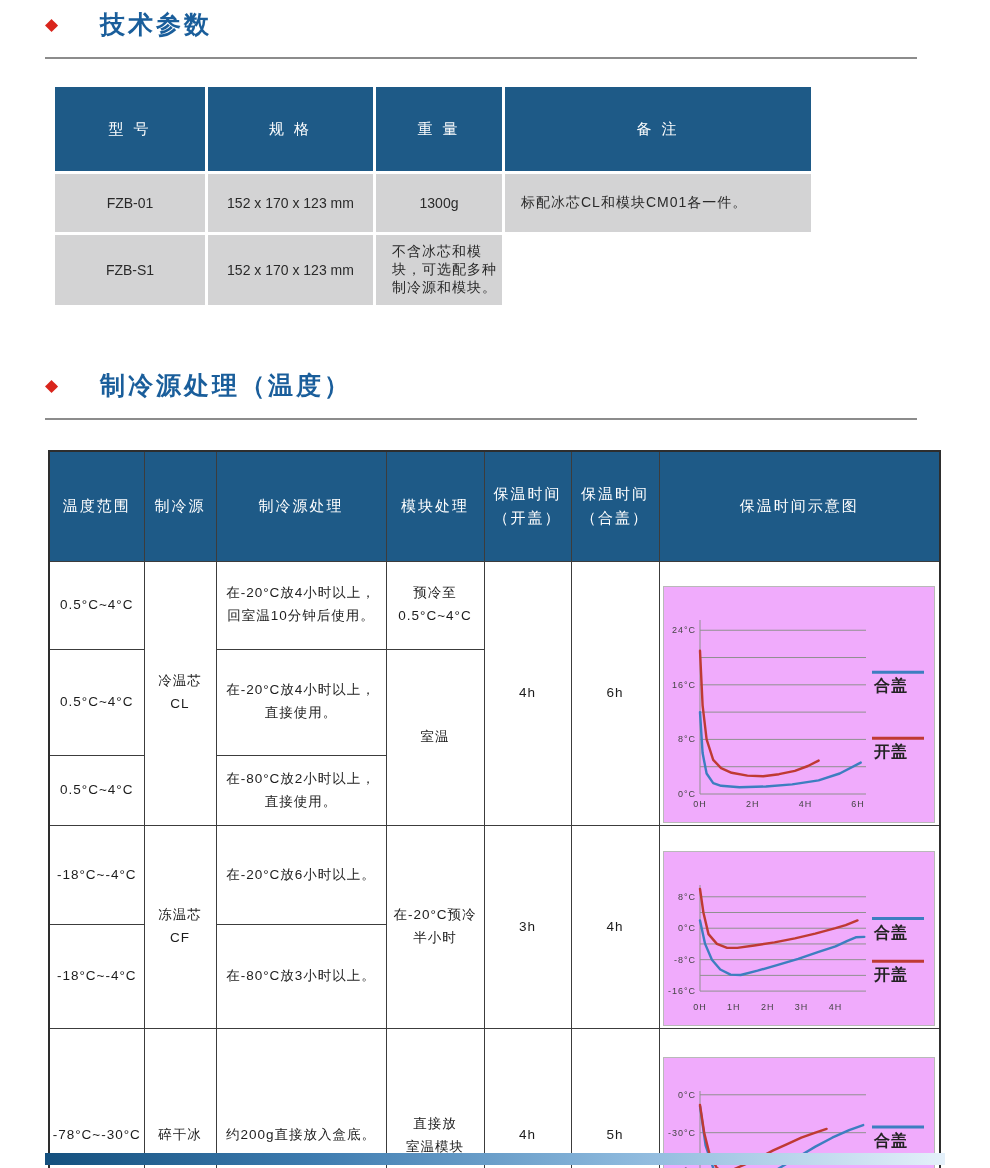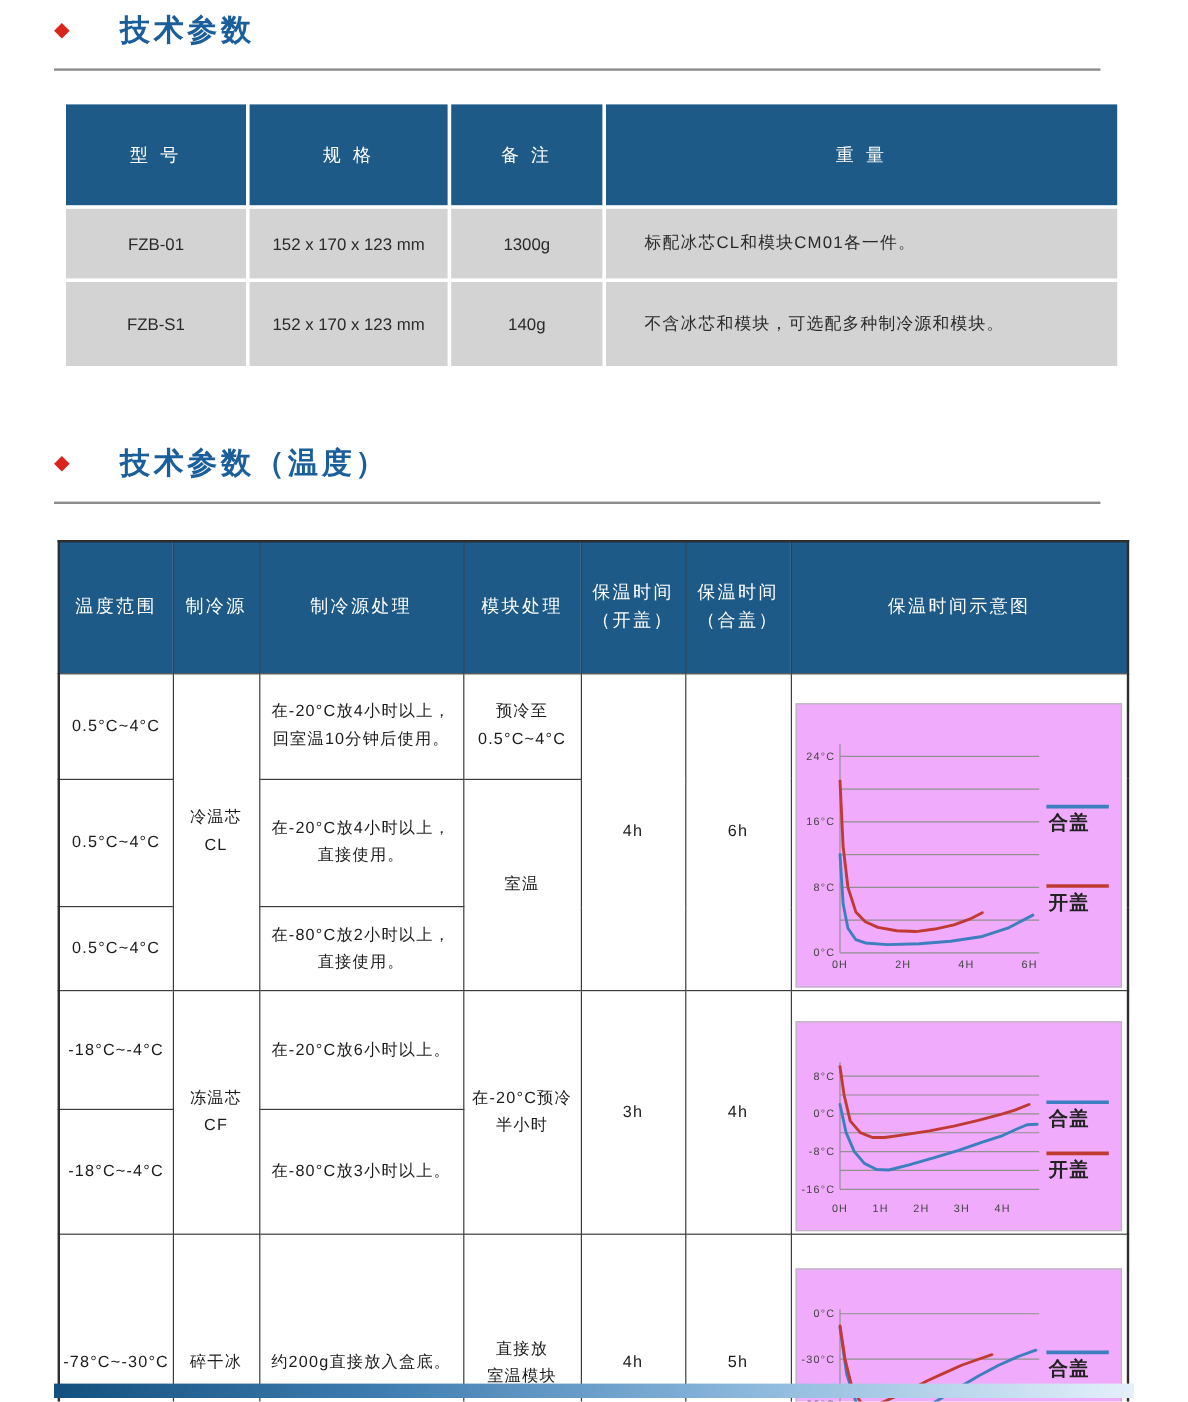--- a/index.html
+++ b/index.html
@@ -6,26 +6,26 @@
   body { background:#fff; font-family:"Liberation Sans", sans-serif; }
   .page { position:relative; width:990px; height:1168px; background:#fff; padding:6px 45px 0 45px; overflow:hidden; }
 
   .section-title { display:flex; align-items:center; margin-top:2px; }
   .diamond { color:#d9251c; font-size:17px; margin-right:12px; line-height:1; }
   .title-text { color:#1a5e9b; font-size:25px; font-weight:bold; letter-spacing:3px;margin-left:30px; }
   .rule { height:2px; background:#8c8c8c; width:872px; margin-top:16px; }
 
   
   .spec-table { display:grid; grid-template-columns:150px 165px 126px 1fr;
-    grid-template-rows:84px 58px 70px; gap:3px; width:876px; margin:28px 0 0 10px; }
+    grid-template-rows:84px 58px 70px; gap:3px; width:756px; margin:28px 0 0 10px; }
   .spec-table .cell { display:flex; align-items:center; justify-content:center;
     font-size:14px; color:#2a2a2a; }
   .spec-table .hcell { background:#1e5a87; color:#fff; font-size:15px; letter-spacing:3px; }
   .spec-table .bcell { background:#d3d3d4; }
-  .spec-table .note { justify-content:flex-start; padding-left:32px; letter-spacing:1px; }
+  .spec-table .note { justify-content:flex-start; padding-left:16px; letter-spacing:1px; }
 
   
   .temp-table { border-collapse:collapse; table-layout:fixed; width:893px; margin:30px 0 0 3px; }
   .temp-table th, .temp-table td { border:1px solid #3c3c3c; text-align:center;
     vertical-align:middle; font-size:13.5px; color:#1c1c1c; white-space:pre-line;
     line-height:1.7; letter-spacing:1px; padding:2px; }
   .temp-table { border:2px solid #2e2e2e; }
   .temp-table th { background:#1e5a87; color:#fff; font-weight:normal; font-size:15px;
     letter-spacing:2px; line-height:1.6; }
   tr.h-row { height:110px;margin-left:20px; }
@@ -47,37 +47,36 @@
 
   <div class="section-title">
     <span class="diamond">◆</span>
     <span class="title-text">技术参数</span>
   </div>
   <div class="rule"></div>
 
   <div class="spec-table">
     <div class="cell hcell">型 号</div>
     <div class="cell hcell">规 格</div>
+    <div class="cell hcell">重 量</div>
     <div class="cell hcell">备 注</div>
-    <div class="cell hcell">重 量</div>
 
     <div class="cell bcell">FZB-01</div>
     <div class="cell bcell">152 x 170 x 123 mm</div>
     <div class="cell bcell">1300g</div>
     <div class="cell bcell note">标配冰芯CL和模块CM01各一件。</div>
 
     <div class="cell bcell">FZB-S1</div>
     <div class="cell bcell">152 x 170 x 123 mm</div>
-    <div class="cell bcell">140g</div>
     <div class="cell bcell note">不含冰芯和模块，可选配多种制冷源和模块。</div>
   </div>
 
   <div class="section-title" style="margin-top:64px;">
     <span class="diamond">◆</span>
-    <span class="title-text">技术参数（温度）</span>
+    <span class="title-text">制冷源处理（温度）</span>
   </div>
   <div class="rule"></div>
 
   <table class="temp-table">
     <colgroup>
       <col style="width:95px">
         <col style="width:72px">
         <col style="width:170px">
       <col style="width:98px">
         <col style="width:87px">

